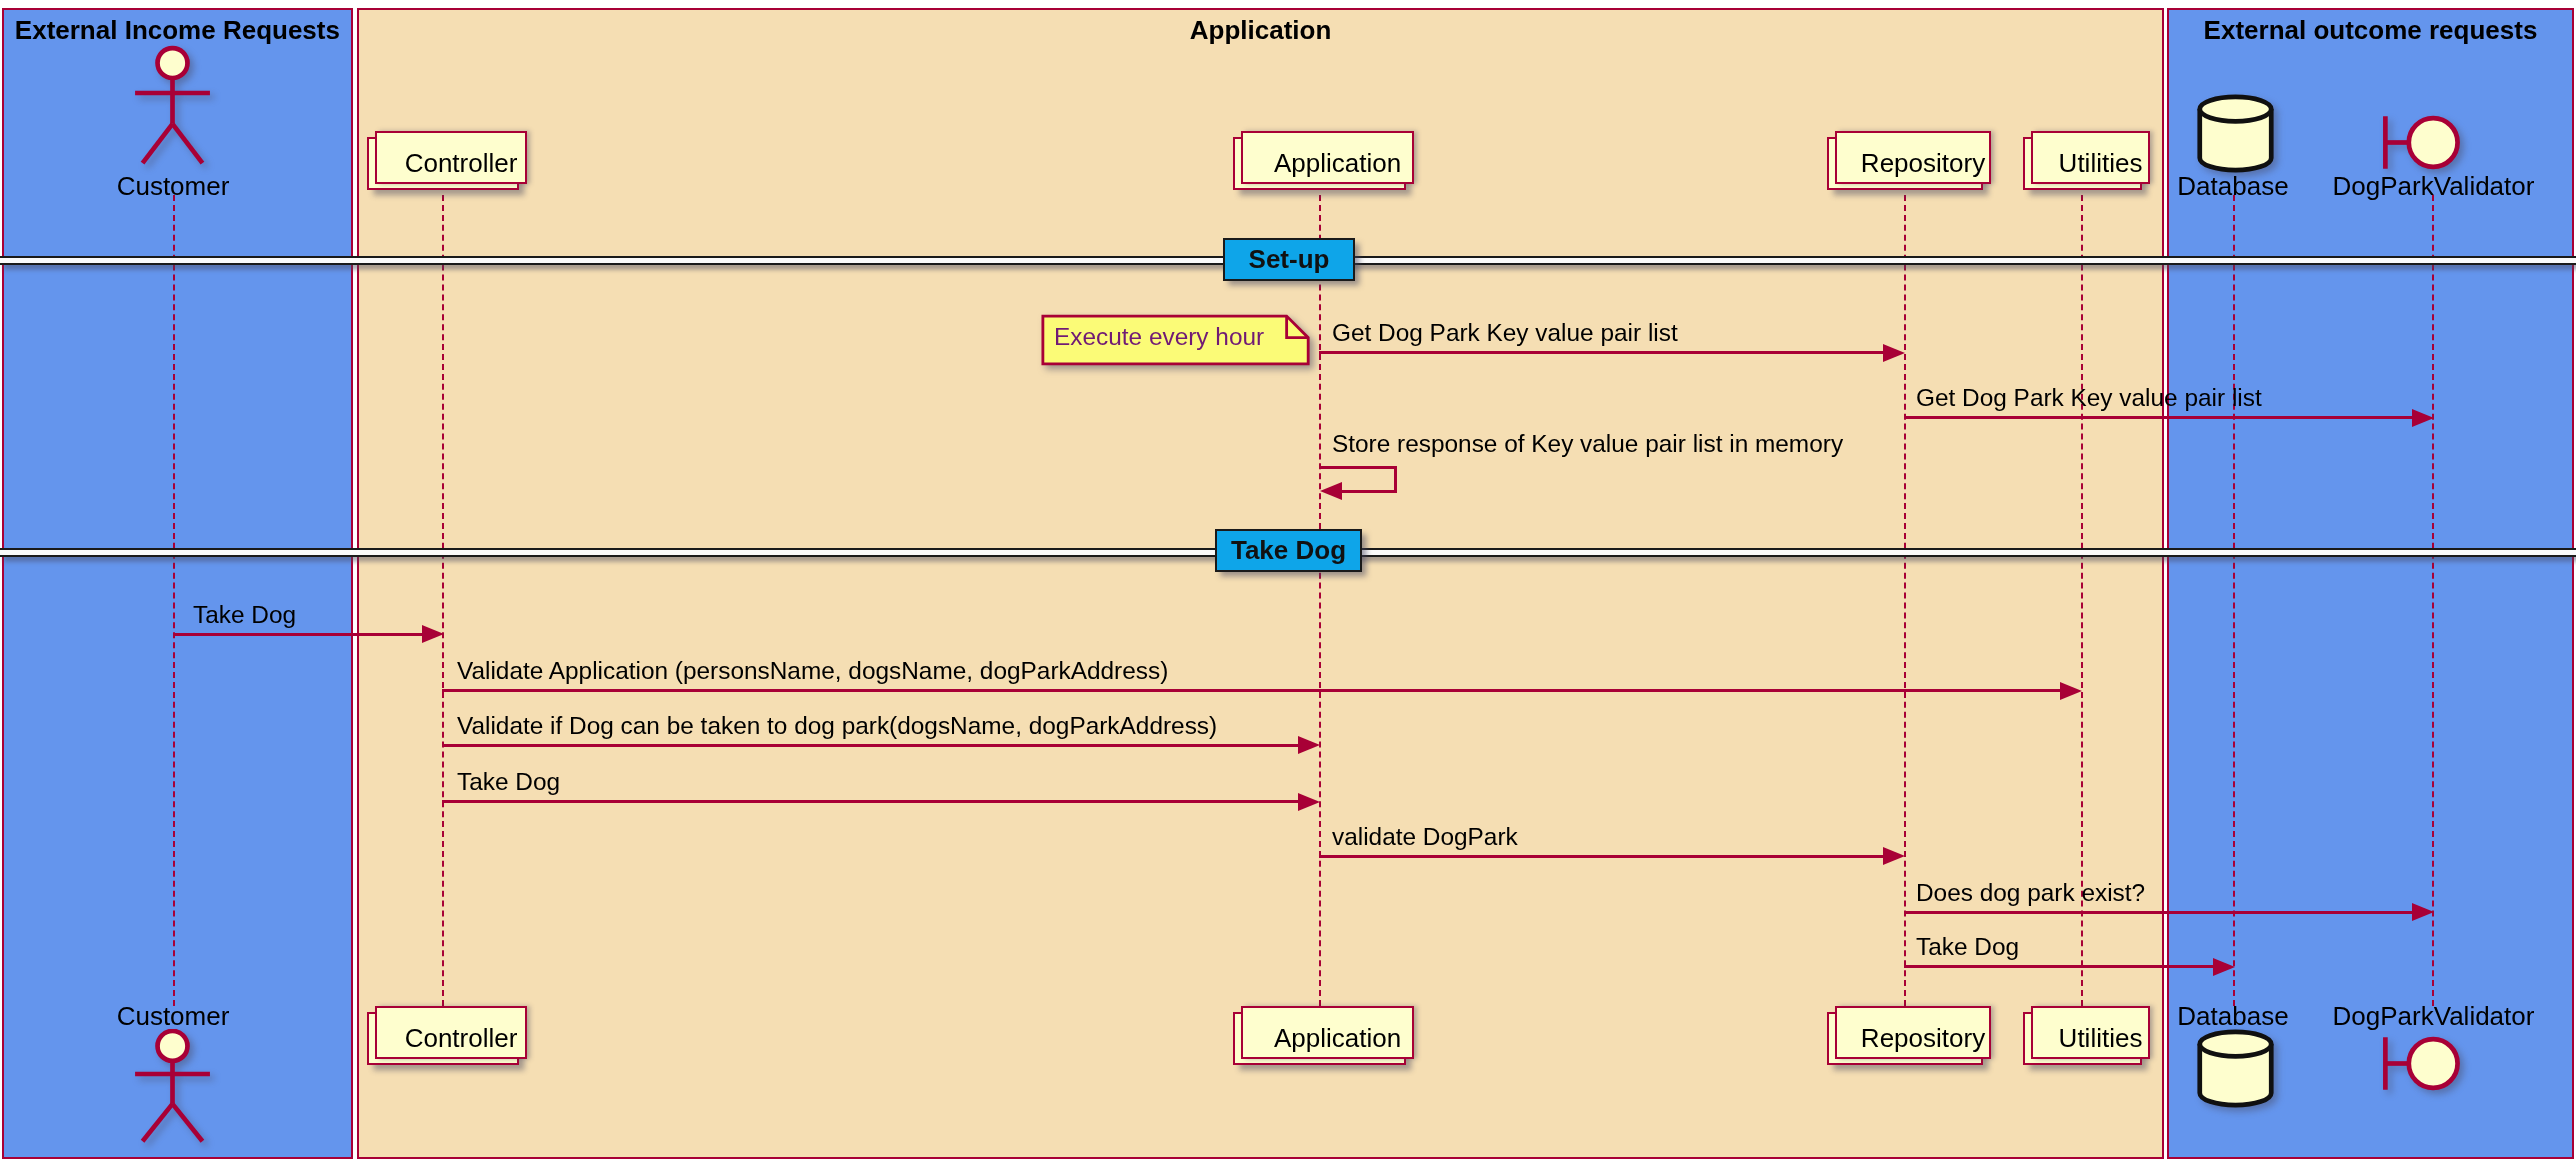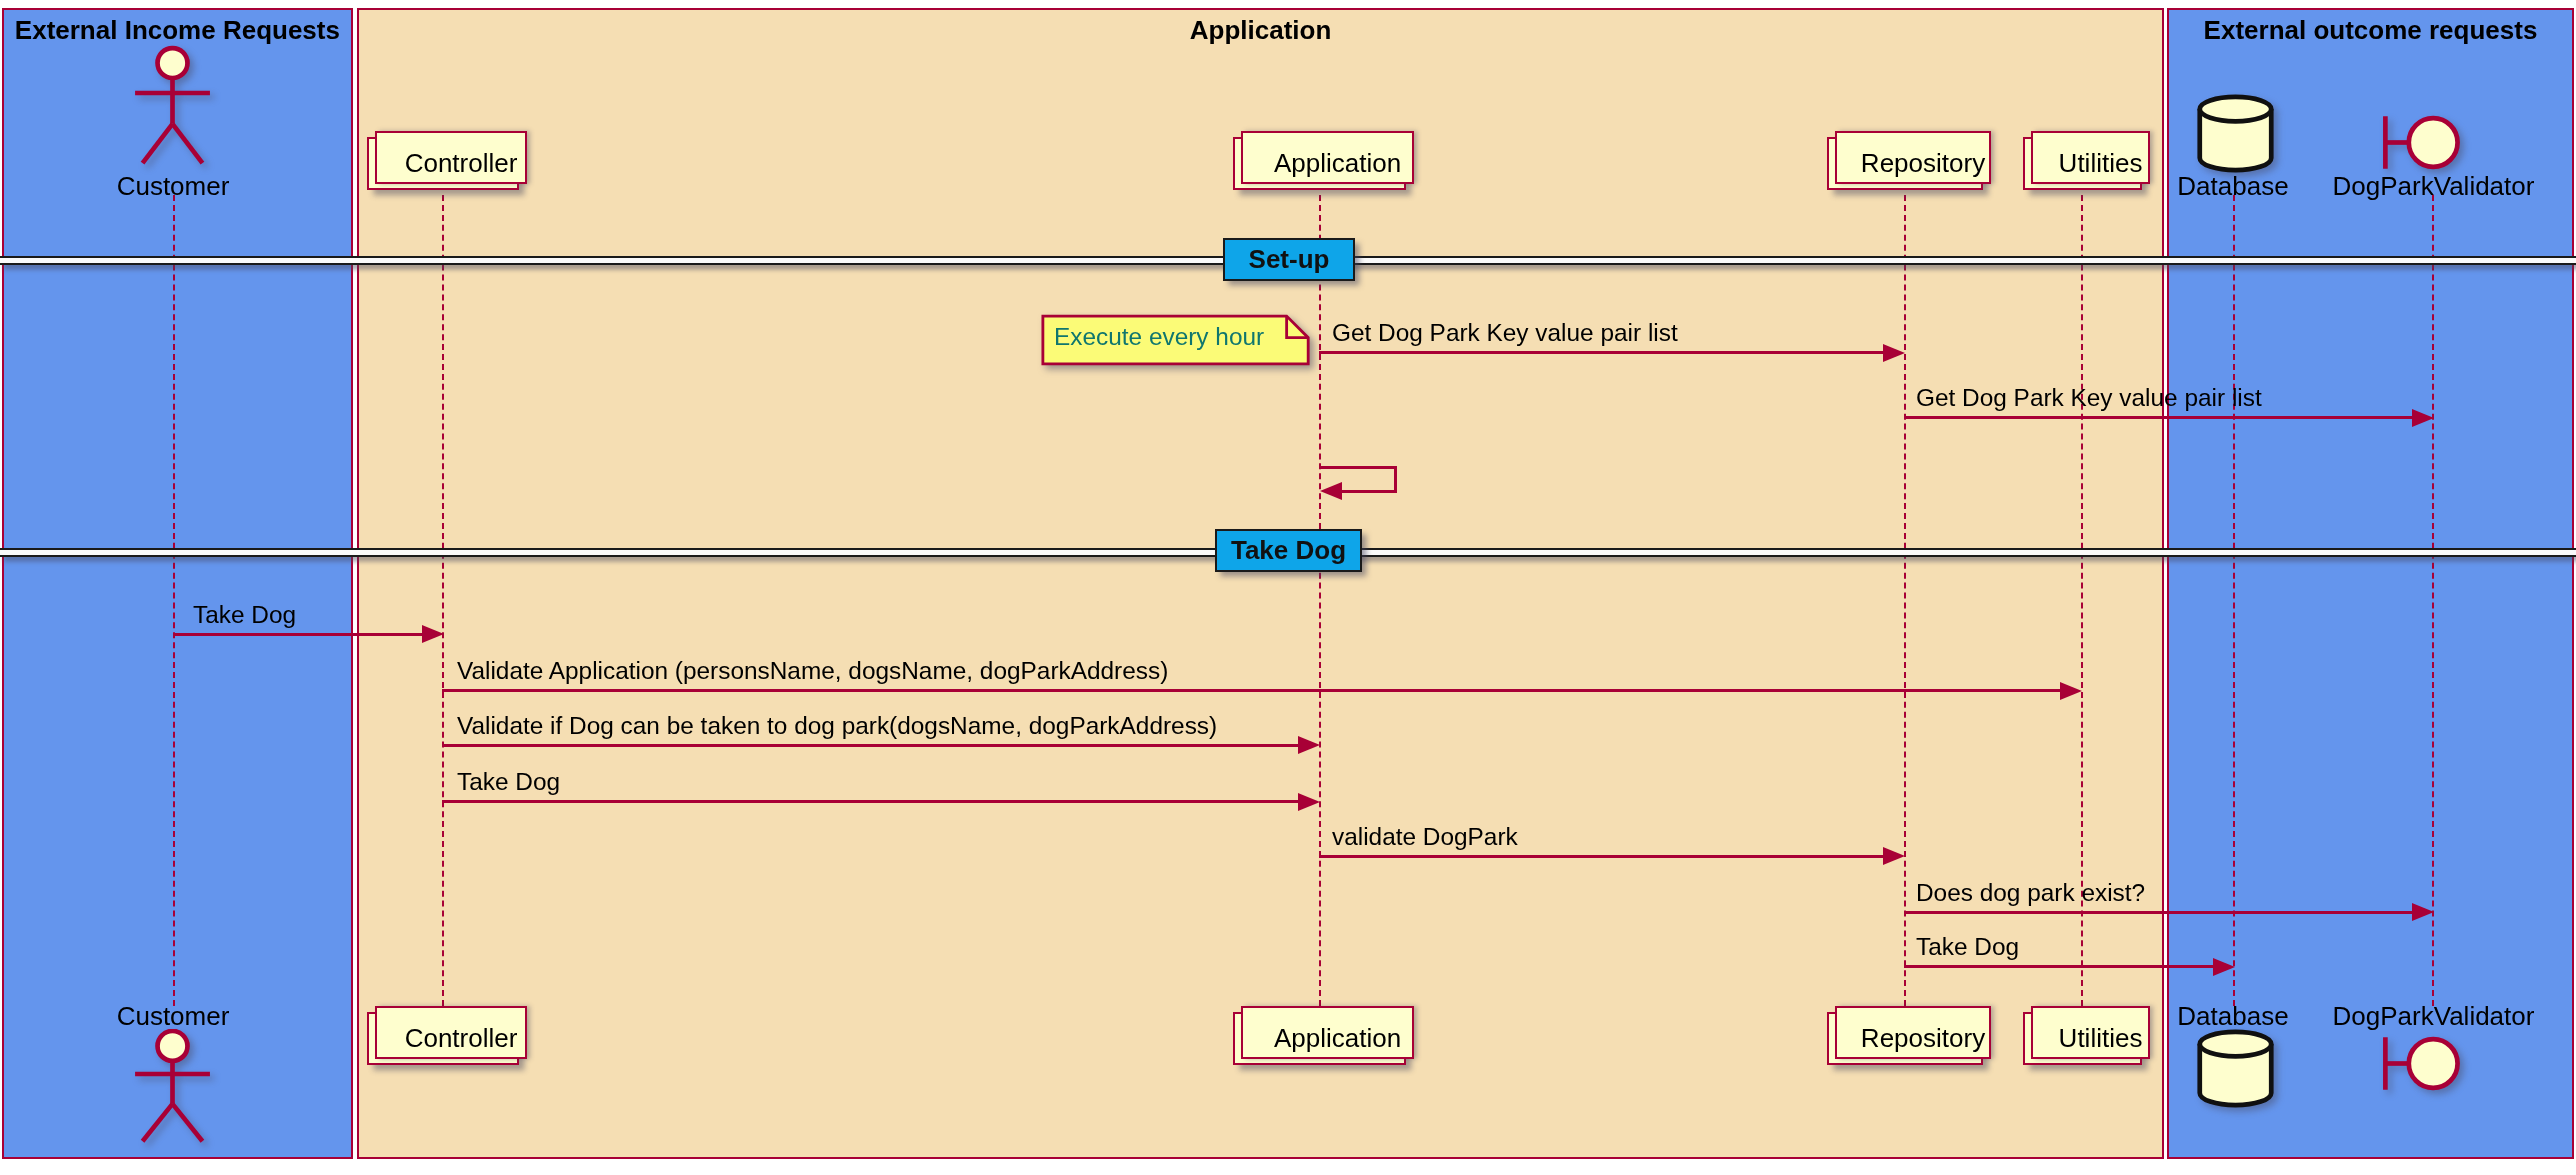--- a/index.html
+++ b/index.html
@@ -29,21 +29,21 @@
     box-shadow:5.6px 5.6px 5.6px rgba(70,70,95,.45);z-index:3;}
   .pbox::before{content:"";position:absolute;left:5.6px;top:-8.5px;width:100%;height:100%;
     background:#FEFECE;border:2.8px solid #A80036;z-index:-1;box-shadow:3.8px 0 4.7px rgba(70,70,95,.35);}
   .pbox span{position:relative;z-index:1;margin-left:36px;}
   
   .plabel{position:absolute;text-align:center;font-size:26px;color:#000;z-index:3;}
   
   .icon{position:absolute;z-index:3;filter:drop-shadow(4.7px 4.7px 3.8px rgba(70,70,95,.45));}
   
   .note{position:absolute;z-index:4;filter:drop-shadow(4.7px 4.7px 3.8px rgba(70,70,95,.5));}
-  .note .note-text{position:absolute;left:13px;top:8.5px;font-size:24.4px;color:#0f766e;white-space:nowrap;}
+  .note .note-text{position:absolute;left:13px;top:8.5px;font-size:24.4px;color:#701a75;white-space:nowrap;}
   
   .msg-text{position:absolute;font-size:24.4px;color:#000;white-space:nowrap;z-index:4;}
   .msg-line{position:absolute;height:2.8px;background:#A80036;z-index:4;}
   .msg-vline{position:absolute;width:2.8px;background:#A80036;z-index:4;}
   .arrow-r{position:absolute;width:0;height:0;border-top:9.4px solid transparent;
     border-bottom:9.4px solid transparent;border-left:22.5px solid #A80036;z-index:4;}
   .arrow-l{position:absolute;width:0;height:0;border-top:9.4px solid transparent;
     border-bottom:9.4px solid transparent;border-right:22.5px solid #A80036;z-index:4;}
 </style>
 </head>
@@ -165,20 +165,21 @@
   </div>
 
   <span class="msg-text" style="left:1332px;top:319px;">Get Dog Park Key value pair list</span>
   <div class="msg-line" style="left:1319px;top:351px;width:564px;"></div>
   <div class="arrow-r" style="left:1883px;top:344px;"></div>
 
   <span class="msg-text" style="left:1916px;top:384px;">Get Dog Park Key value pair list</span>
   <div class="msg-line" style="left:1904px;top:416px;width:508px;"></div>
   <div class="arrow-r" style="left:2412px;top:409px;"></div>
 
+  <span class="msg-text" style="left:1332px;top:430px;">Store response of Key value pair list in memory</span>
   <div class="msg-line" style="left:1319px;top:466px;width:78px;"></div>
   <div class="msg-vline" style="left:1394px;top:466px;height:27px;"></div>
   <div class="msg-line" style="left:1341px;top:490px;width:55px;"></div>
   <div class="arrow-l" style="left:1320px;top:482px;"></div>
 
   <span class="msg-text" style="left:193px;top:601px;">Take Dog</span>
   <div class="msg-line" style="left:173px;top:633px;width:249px;"></div>
   <div class="arrow-r" style="left:422px;top:625px;"></div>
 
   <span class="msg-text" style="left:457px;top:657px;">Validate Application (personsName, dogsName, dogParkAddress)</span>

